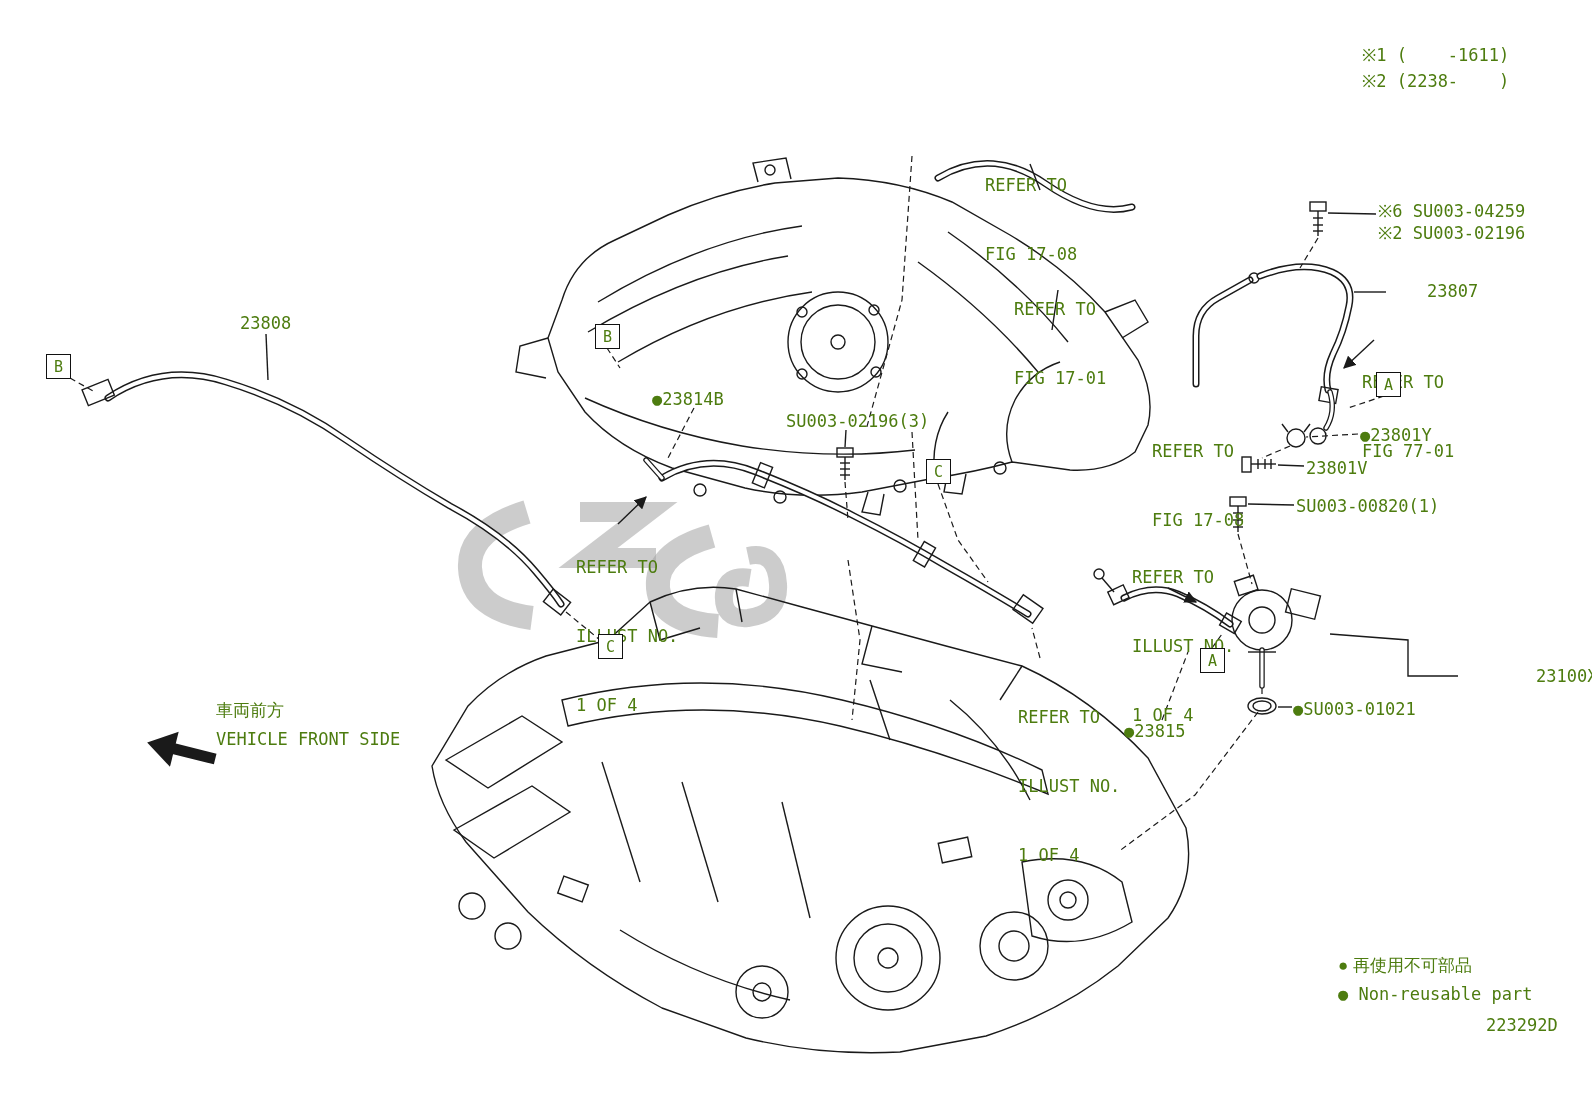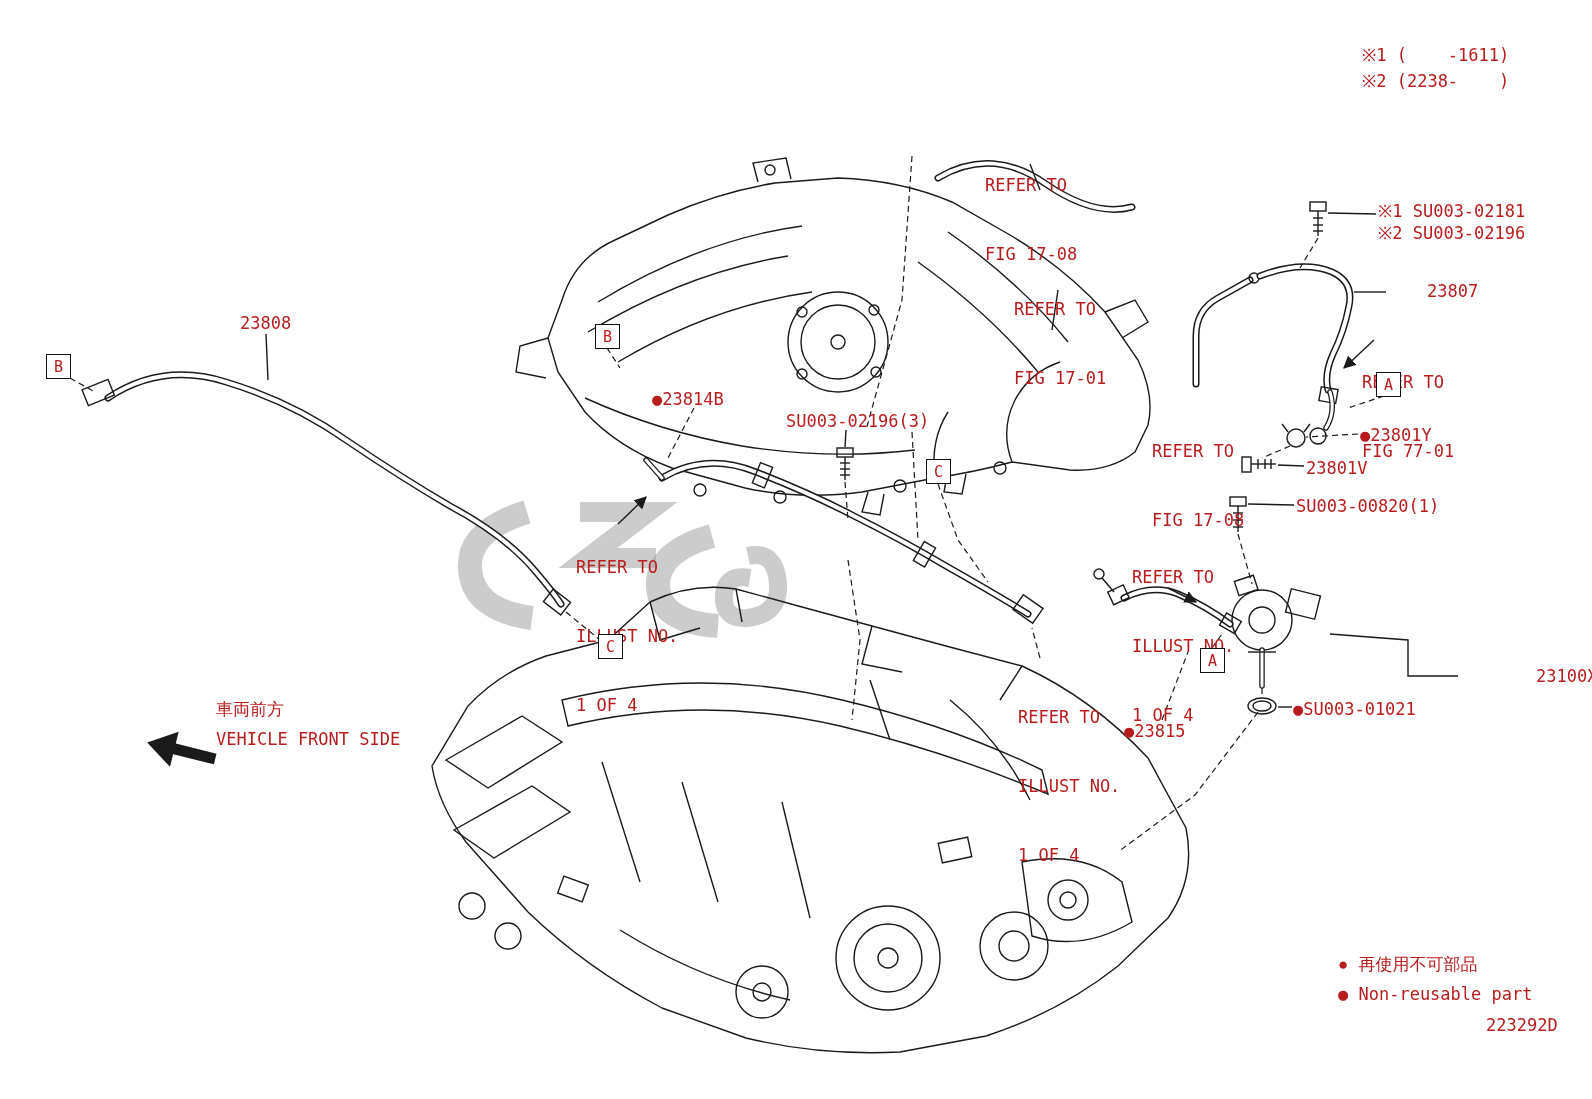--- a/index.html
+++ b/index.html
@@ -1,20 +1,20 @@
 <!DOCTYPE html>
 <html><head>
 <meta charset="utf-8">
 <style>
   html,body{margin:0;padding:0;background:#fff;}
   .stage{position:relative;width:1592px;height:1099px;background:#fff;overflow:hidden;
-         font-family:"DejaVu Sans Mono","Liberation Mono",monospace;color:#b91c1c;}
+         font-family:"DejaVu Sans Mono","Liberation Mono",monospace;color:#4d7c0f;}
   svg.art{position:absolute;left:0;top:0;}
   .lbl{position:absolute;font-size:17px;line-height:1.35;white-space:pre;}
-  .cjk{font-family:Liberation Mono, monospace;text-align:center;}
+  .cjk{font-family:Liberation Sans, sans-serif;text-align:center;}
   .box{position:absolute;width:23px;height:23px;border:1.7px solid #111;background:#fff;
        display:flex;align-items:center;justify-content:center;font-size:15px;}
   .ln{stroke:#1a1a1a;stroke-width:1.4;fill:none;}
   .dash{stroke:#1a1a1a;stroke-width:1.2;fill:none;stroke-dasharray:6 4;}
   .tubeO{stroke:#1a1a1a;stroke-width:7;fill:none;stroke-linecap:round;}
   .tubeI{stroke:#ffffff;stroke-width:4;fill:none;stroke-linecap:round;}
   .tubeO2{stroke:#1a1a1a;stroke-width:5.5;fill:none;stroke-linecap:round;}
   .tubeI2{stroke:#ffffff;stroke-width:3;fill:none;stroke-linecap:round;}
   .fillb{fill:#1a1a1a;stroke:none;}
   .wm{stroke:#a3a3a3;fill:none;opacity:.55;stroke-linecap:butt;}
@@ -219,21 +219,21 @@
   <div class="lbl" style="left:985px;top:128px">
     <div>REFER TO</div>
     <div>FIG 17-08</div>
   </div>
 
   <div class="lbl" style="left:1014px;top:252px">
     <div>REFER TO</div>
     <div>FIG 17-01</div>
   </div>
 
-  <div class="lbl" style="left:1378px;top:200px">※1 SU003-02181</div>
+  <div class="lbl" style="left:1378px;top:200px">※6 SU003-04259</div>
   <div class="lbl" style="left:1378px;top:222px">※2 SU003-02196</div>
   <div class="lbl" style="left:1427px;top:280px">23807</div>
 
   <div class="lbl" style="left:1362px;top:325px">
     <div>REFER TO</div>
     <div>FIG 77-01</div>
   </div>
 
   <div class="lbl" style="left:1152px;top:394px">
     <div>REFER TO</div>

